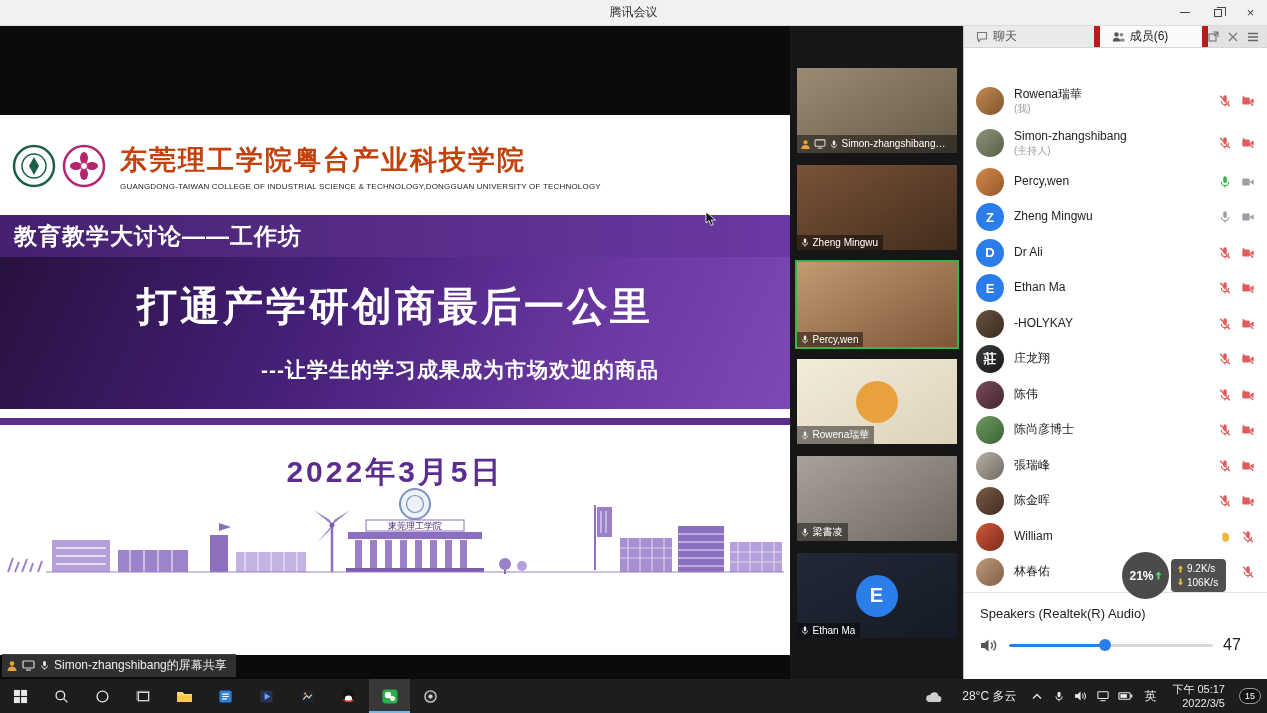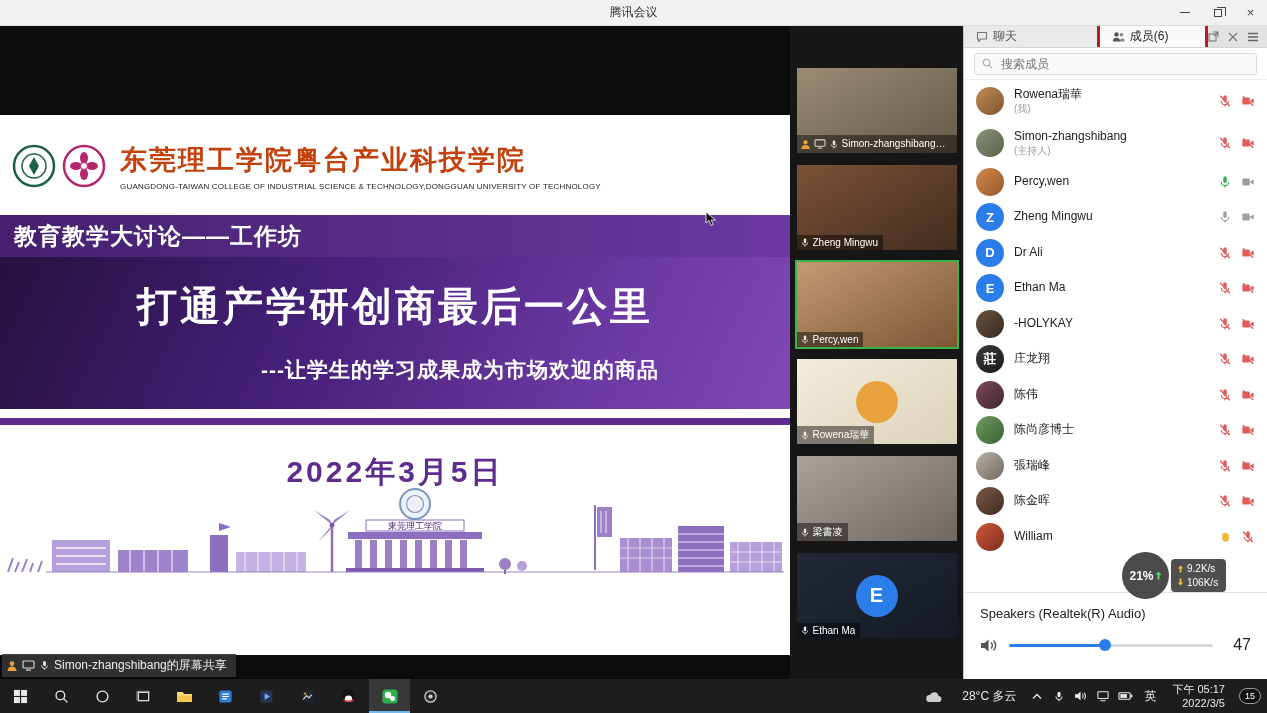--- a/index.html
+++ b/index.html
@@ -43,21 +43,21 @@
   .video-tile{position:relative;width:160px;height:85px;flex:none;background:#333}
   .video-tile.speaking{outline:2px solid #38b24a;outline-offset:0}
   .tile-center{position:absolute;left:50%;top:50%;transform:translate(-50%,-50%);width:42px;height:42px;border-radius:50%;display:flex;align-items:center;justify-content:center;color:#fff;font-size:20px;font-weight:bold}
   .tile-label{position:absolute;left:0;bottom:0;display:flex;align-items:center;gap:3px;background:rgba(0,0,0,.45);padding:2px 5px 2px 3px;max-width:160px}
   .tile-name{color:#fff;font-size:10px;white-space:nowrap;overflow:hidden;text-overflow:ellipsis;max-width:116px}
   .t-ico{display:flex;align-items:center}
 
   
   .side-panel{position:relative;flex:1;background:#fff;border-left:1px solid #c9c9c9;overflow:hidden}
   .panel-tabs{display:flex;height:22px;background:#e2e2e2;align-items:stretch;border-bottom:1px solid #d5d5d5}
-  .tab{display:flex;align-items:center;gap:5px;font-size:12px;color:#555;padding:0 12px;border-right:3px solid #b91c1c}
+  .tab{display:flex;align-items:center;gap:5px;font-size:12px;color:#555;padding:0 12px;border-right:6px solid #b91c1c}
   .tab-chat{width:138px;background:#eaeaea}
   .tab-members{width:110px;background:#fafafa;color:#222}
   .tab-actions{margin-left:auto;display:flex;align-items:center;gap:9px;padding-right:8px;color:#666}
   .panel-search{height:32px;display:flex;align-items:center;padding:0 10px;border-bottom:1px solid #efefef;position:relative}
   .search-input{width:100%;height:22px;border:1px solid #ddd;border-radius:3px;background:#fafafa;font-size:12px;padding:0 6px 0 26px;color:#333;outline:none;font-family:inherit}
   .search-glyph{position:absolute;left:18px;top:10px}
 
   .member-list{position:absolute;top:54px;left:0;right:0;bottom:87px;overflow:hidden}
   .member-row{display:flex;align-items:center;height:35.5px;padding:0 12px;gap:10px}
   .member-row.two-line{height:42px}
@@ -84,21 +84,21 @@
   .net-pill{margin-left:2px;background:rgba(30,30,30,.78);border-radius:4px;padding:3px 8px 3px 6px;color:#fff;font-size:10px;line-height:1.35}
   .net-row{display:flex;align-items:center;gap:3px;white-space:nowrap}
 
   .speaker-panel{position:absolute;left:0;right:0;bottom:0;height:87px;background:#fff;border-top:1px solid #e3e3e3;padding:13px 16px 18px;z-index:5}
   .speaker-title{font-size:13px;color:#222}
   .speaker-row{display:flex;align-items:center;margin-top:15px;gap:10px}
   .vol-slider{position:relative;flex:1;height:14px;cursor:pointer}
   .vol-track{position:absolute;top:6px;left:0;right:0;height:3px;background:#d9d9d9;border-radius:2px;overflow:hidden}
   .vol-fill{height:100%;background:#2b7de9;border-radius:2px}
   .vol-handle{position:absolute;top:1px;width:12px;height:12px;border-radius:50%;background:#2b7de9;transform:translateX(-50%)}
-  .vol-value{font-size:16px;color:#222;width:28px;text-align:right}
+  .vol-value{font-size:16px;color:#222;width:28px;}
 
   
   .taskbar{height:34px;background:#1d1d1d;display:flex;align-items:center;color:#e8e8e8}
   .tb-left{display:flex;height:100%}
   .tb-icon{width:41px;height:100%;display:flex;align-items:center;justify-content:center;cursor:pointer}
   .tb-icon.active{background:rgba(255,255,255,.12);box-shadow:inset 0 -2px 0 #76b9ed}
   .tb-right{margin-left:auto;display:flex;align-items:center;height:100%}
   .tb-weather{display:flex;align-items:center;gap:20px;font-size:12px;padding:0 10px;height:100%}
   .tray-icon{width:22px;height:100%;display:flex;align-items:center;justify-content:center;cursor:pointer}
   .tb-lang{padding:0 8px;font-size:12px;height:100%;display:flex;align-items:center;cursor:pointer}
@@ -365,27 +365,20 @@
             </svg>
           <svg width="10" height="10" viewBox="0 0 10 10">
               <path d="M1 1 L9 9 M9 1 L1 9" stroke="#777" stroke-width="1.2"></path>
             </svg>
           <svg width="12" height="10" viewBox="0 0 12 10">
               <path d="M1 1.5 h10 M1 5 h10 M1 8.5 h10" stroke="#666" stroke-width="1.3"></path>
             </svg>
         </div>
       </div>
 
-      <div class="panel-search">
-        <svg class="search-glyph" width="11" height="11" viewBox="0 0 12 12">
-            <circle cx="5" cy="5" r="3.6" fill="none" stroke="#aaa" stroke-width="1.2"></circle>
-            <line x1="8" y1="8" x2="11" y2="11" stroke="#aaa" stroke-width="1.2"></line>
-          </svg>
-        <input class="search-input" placeholder="搜索成员" style="">
-      </div>
 
       <div class="member-list">
   <div class="member-row two-line">
     <div class="m-avatar" style="background: linear-gradient(135deg, rgb(192, 138, 82), rgb(130, 85, 47));"></div>
     <div class="m-text">
       <div class="m-name">Rowena瑞華</div>
       <div class="m-sub">(我)</div>
     </div>
     <div class="m-icons">
 
@@ -710,20 +703,39 @@
           <rect x="6" y="1.5" width="4" height="7.5" rx="2" fill="currentColor"></rect>
           <path d="M3.8 8a4.2 4.2 0 0 0 8.4 0" fill="none" stroke="currentColor" stroke-width="1.3"></path>
           <line x1="8" y1="12.2" x2="8" y2="14.2" stroke="currentColor" stroke-width="1.3"></line>
           <line class="slash" x1="2.5" y1="2" x2="13.5" y2="14" stroke="currentColor" stroke-width="1.5"></line>
         </svg>
       </span>
 
     </div>
   </div>
 
+  <div class="member-row">
+    <div class="m-avatar" style="background: linear-gradient(135deg, rgb(192, 154, 122), rgb(126, 96, 72));"></div>
+    <div class="m-text">
+      <div class="m-name">林春佑</div>
+
+    </div>
+    <div class="m-icons">
+
+      <span class="icon-wrap mic-wrap s-off">
+        <svg width="14" height="14" viewBox="0 0 16 16">
+          <rect x="6" y="1.5" width="4" height="7.5" rx="2" fill="currentColor"></rect>
+          <path d="M3.8 8a4.2 4.2 0 0 0 8.4 0" fill="none" stroke="currentColor" stroke-width="1.3"></path>
+          <line x1="8" y1="12.2" x2="8" y2="14.2" stroke="currentColor" stroke-width="1.3"></line>
+          <line class="slash" x1="2.5" y1="2" x2="13.5" y2="14" stroke="currentColor" stroke-width="1.5"></line>
+        </svg>
+      </span>
+
+    </div>
+  </div>
 </div>
 
 
       <div class="net-overlay">
         <div class="net-circle">
           <span>21%</span>
           <svg width="7" height="9" viewBox="0 0 7 9">
               <path d="M3.5 .5 L6.5 4 H4.5 V8.5 H2.5 V4 H.5 Z" fill="#4fd868"></path>
             </svg>
         </div>

